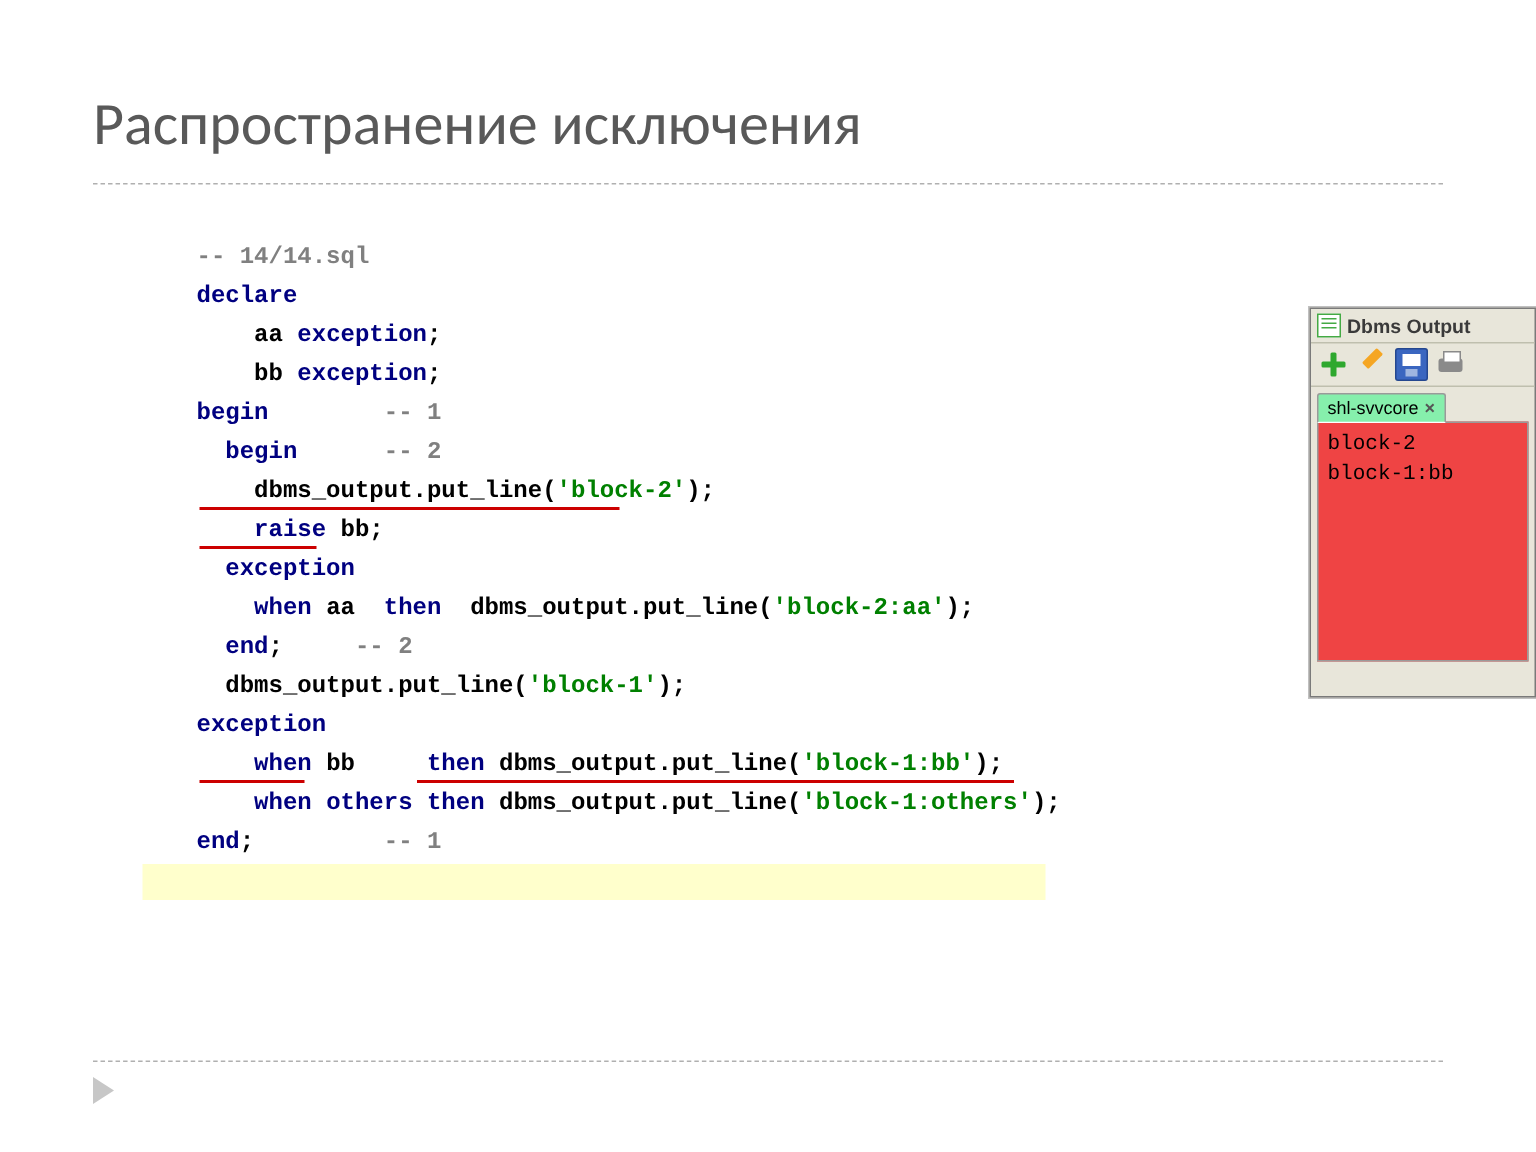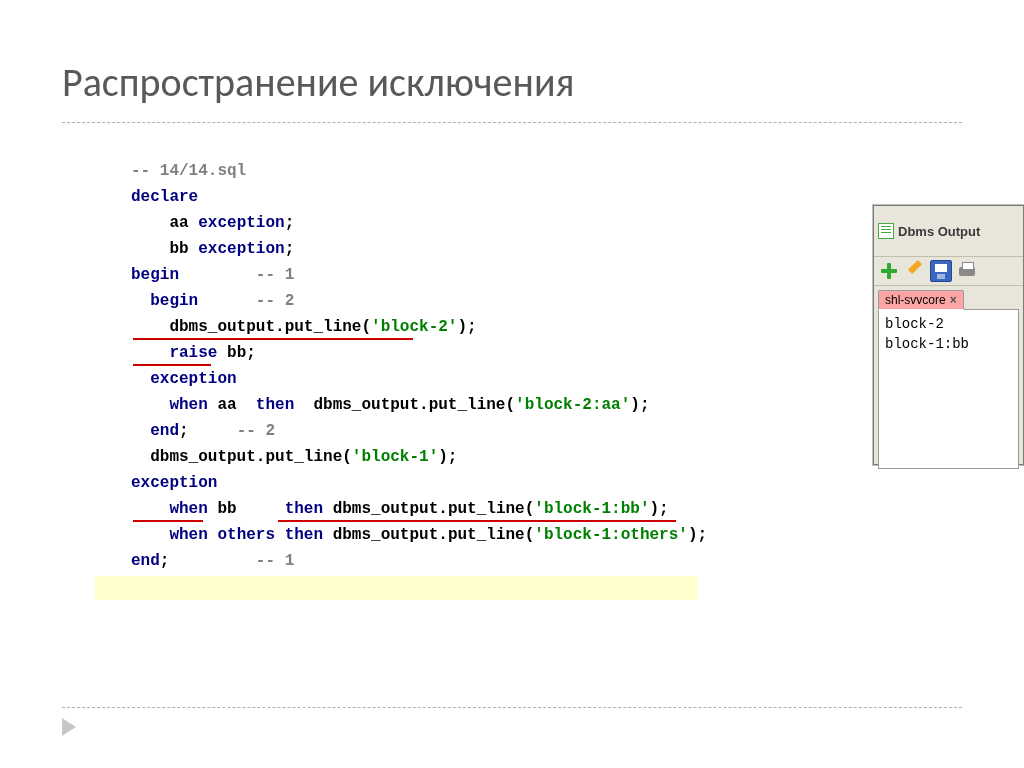--- a/index.html
+++ b/index.html
@@ -68,21 +68,21 @@
     height: 260px;
     background: #e8e6da;
     border: 1px solid #7a7a7a;
     box-shadow: 0 0 0 1px #c0c0c0;
     box-sizing: border-box;
   }
   .panel-title {
     display: flex;
     align-items: center;
     gap: 4px;
-    padding: 17px 4px;
+    padding: 3px 4px;
     border-bottom: 1px solid #bfbfae;
     overflow: hidden;
     white-space: nowrap;
   }
   .panel-title-text {
     font-family: Verdana, sans-serif;
     font-size: 13px;
     font-weight: bold;
     color: #3a3a3a;
   }
@@ -91,40 +91,40 @@
     gap: 4px;
     padding: 3px 4px;
     border-bottom: 1px solid #bfbfae;
   }
   .tab-row {
     display: flex;
     padding: 3px 4px 0 4px;
     gap: 4px;
   }
   .tab {
-    background: #fca5a5;
+    background: #86efac;
     border: 1px solid #9a9a9a;
     border-bottom: 1px solid #fff;
     padding: 2px 6px;
     font-family: Verdana, sans-serif;
     font-size: 12px;
     display: flex;
     align-items: center;
     gap: 4px;
     position: relative;
     bottom: -1px;
     border-radius: 2px 2px 0 0;
   }
   .tab-close {
     font-weight: bold;
     color: #555;
   }
   .output-box {
     margin: 0 4px 4px 4px;
-    background: #ffffff;
+    background: #ef4444;
     border: 1px solid #9a9a9a;
     height: 150px;
     padding: 4px 6px;
     font-family: "Courier New", monospace;
     font-size: 14px;
     line-height: 20px;
     color: #000;
     white-space: pre;
   }
   .doc-icon {

